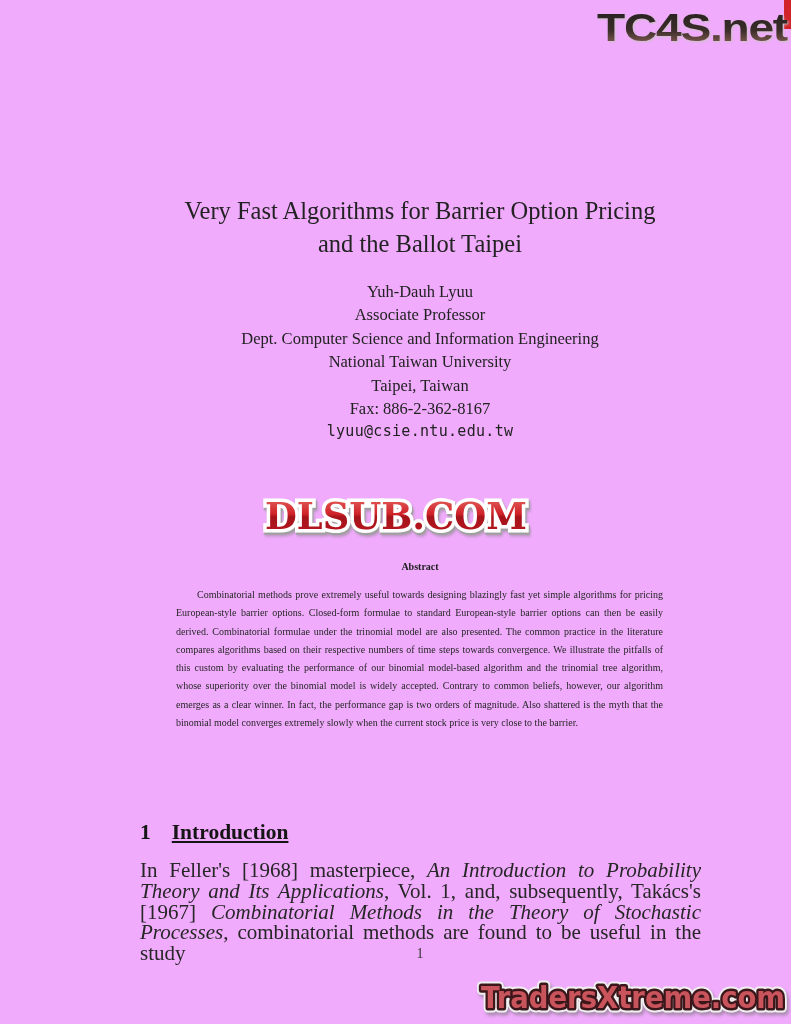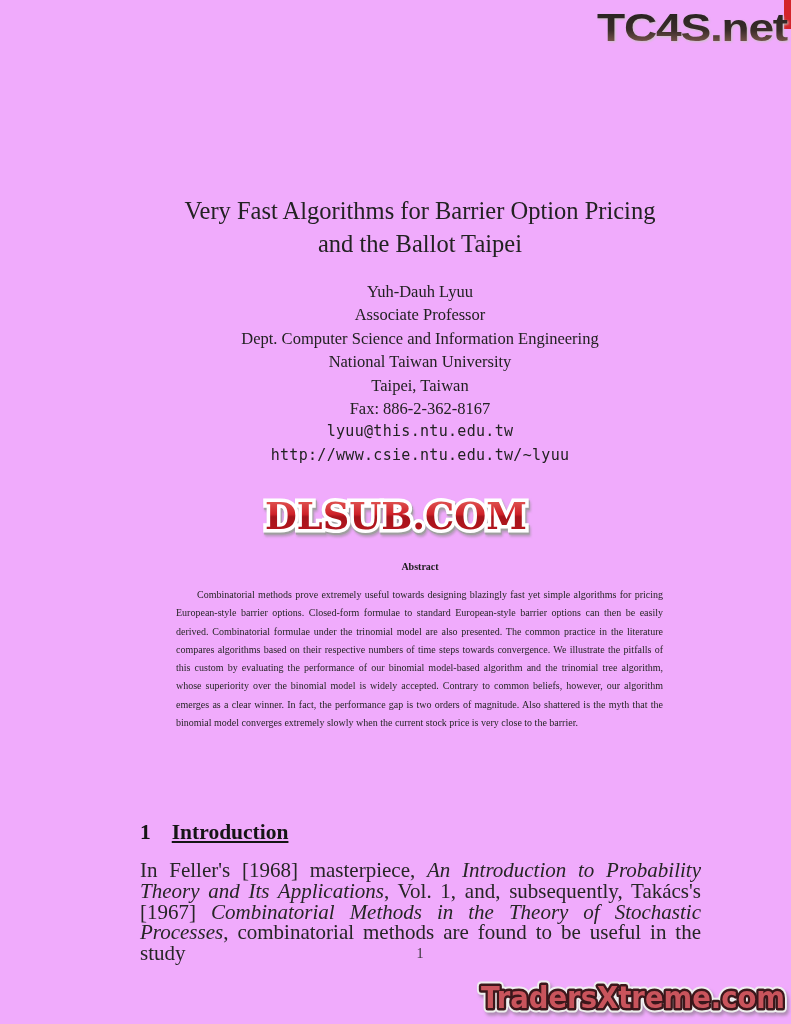--- a/index.html
+++ b/index.html
@@ -85,22 +85,21 @@
     <div>and the Ballot Taipei</div>
   </div>
 
   <div class="authors">
     <div>Yuh-Dauh Lyuu</div>
     <div>Associate Professor</div>
     <div>Dept. Computer Science and Information Engineering</div>
     <div>National Taiwan University</div>
     <div>Taipei, Taiwan</div>
     <div>Fax: 886-2-362-8167</div>
-    <div class="mono">lyuu@this.ntu.edu.tw</div>
-    <div class="mono">http://www.csie.ntu.edu.tw/~lyuu</div>
+    <div class="mono">lyuu@csie.ntu.edu.tw</div>
   </div>
 
   <svg class="dlsub" width="288" height="48" viewBox="0 0 288 48" aria-hidden="true">
     <defs>
       <linearGradient id="dlgrad" x1="0" y1="0" x2="0" y2="1">
         <stop offset="0%" stop-color="#e76e66"></stop>
         <stop offset="46%" stop-color="#cf2128"></stop>
         <stop offset="52%" stop-color="#a5141b"></stop>
         <stop offset="100%" stop-color="#bd161e"></stop>
       </linearGradient>

